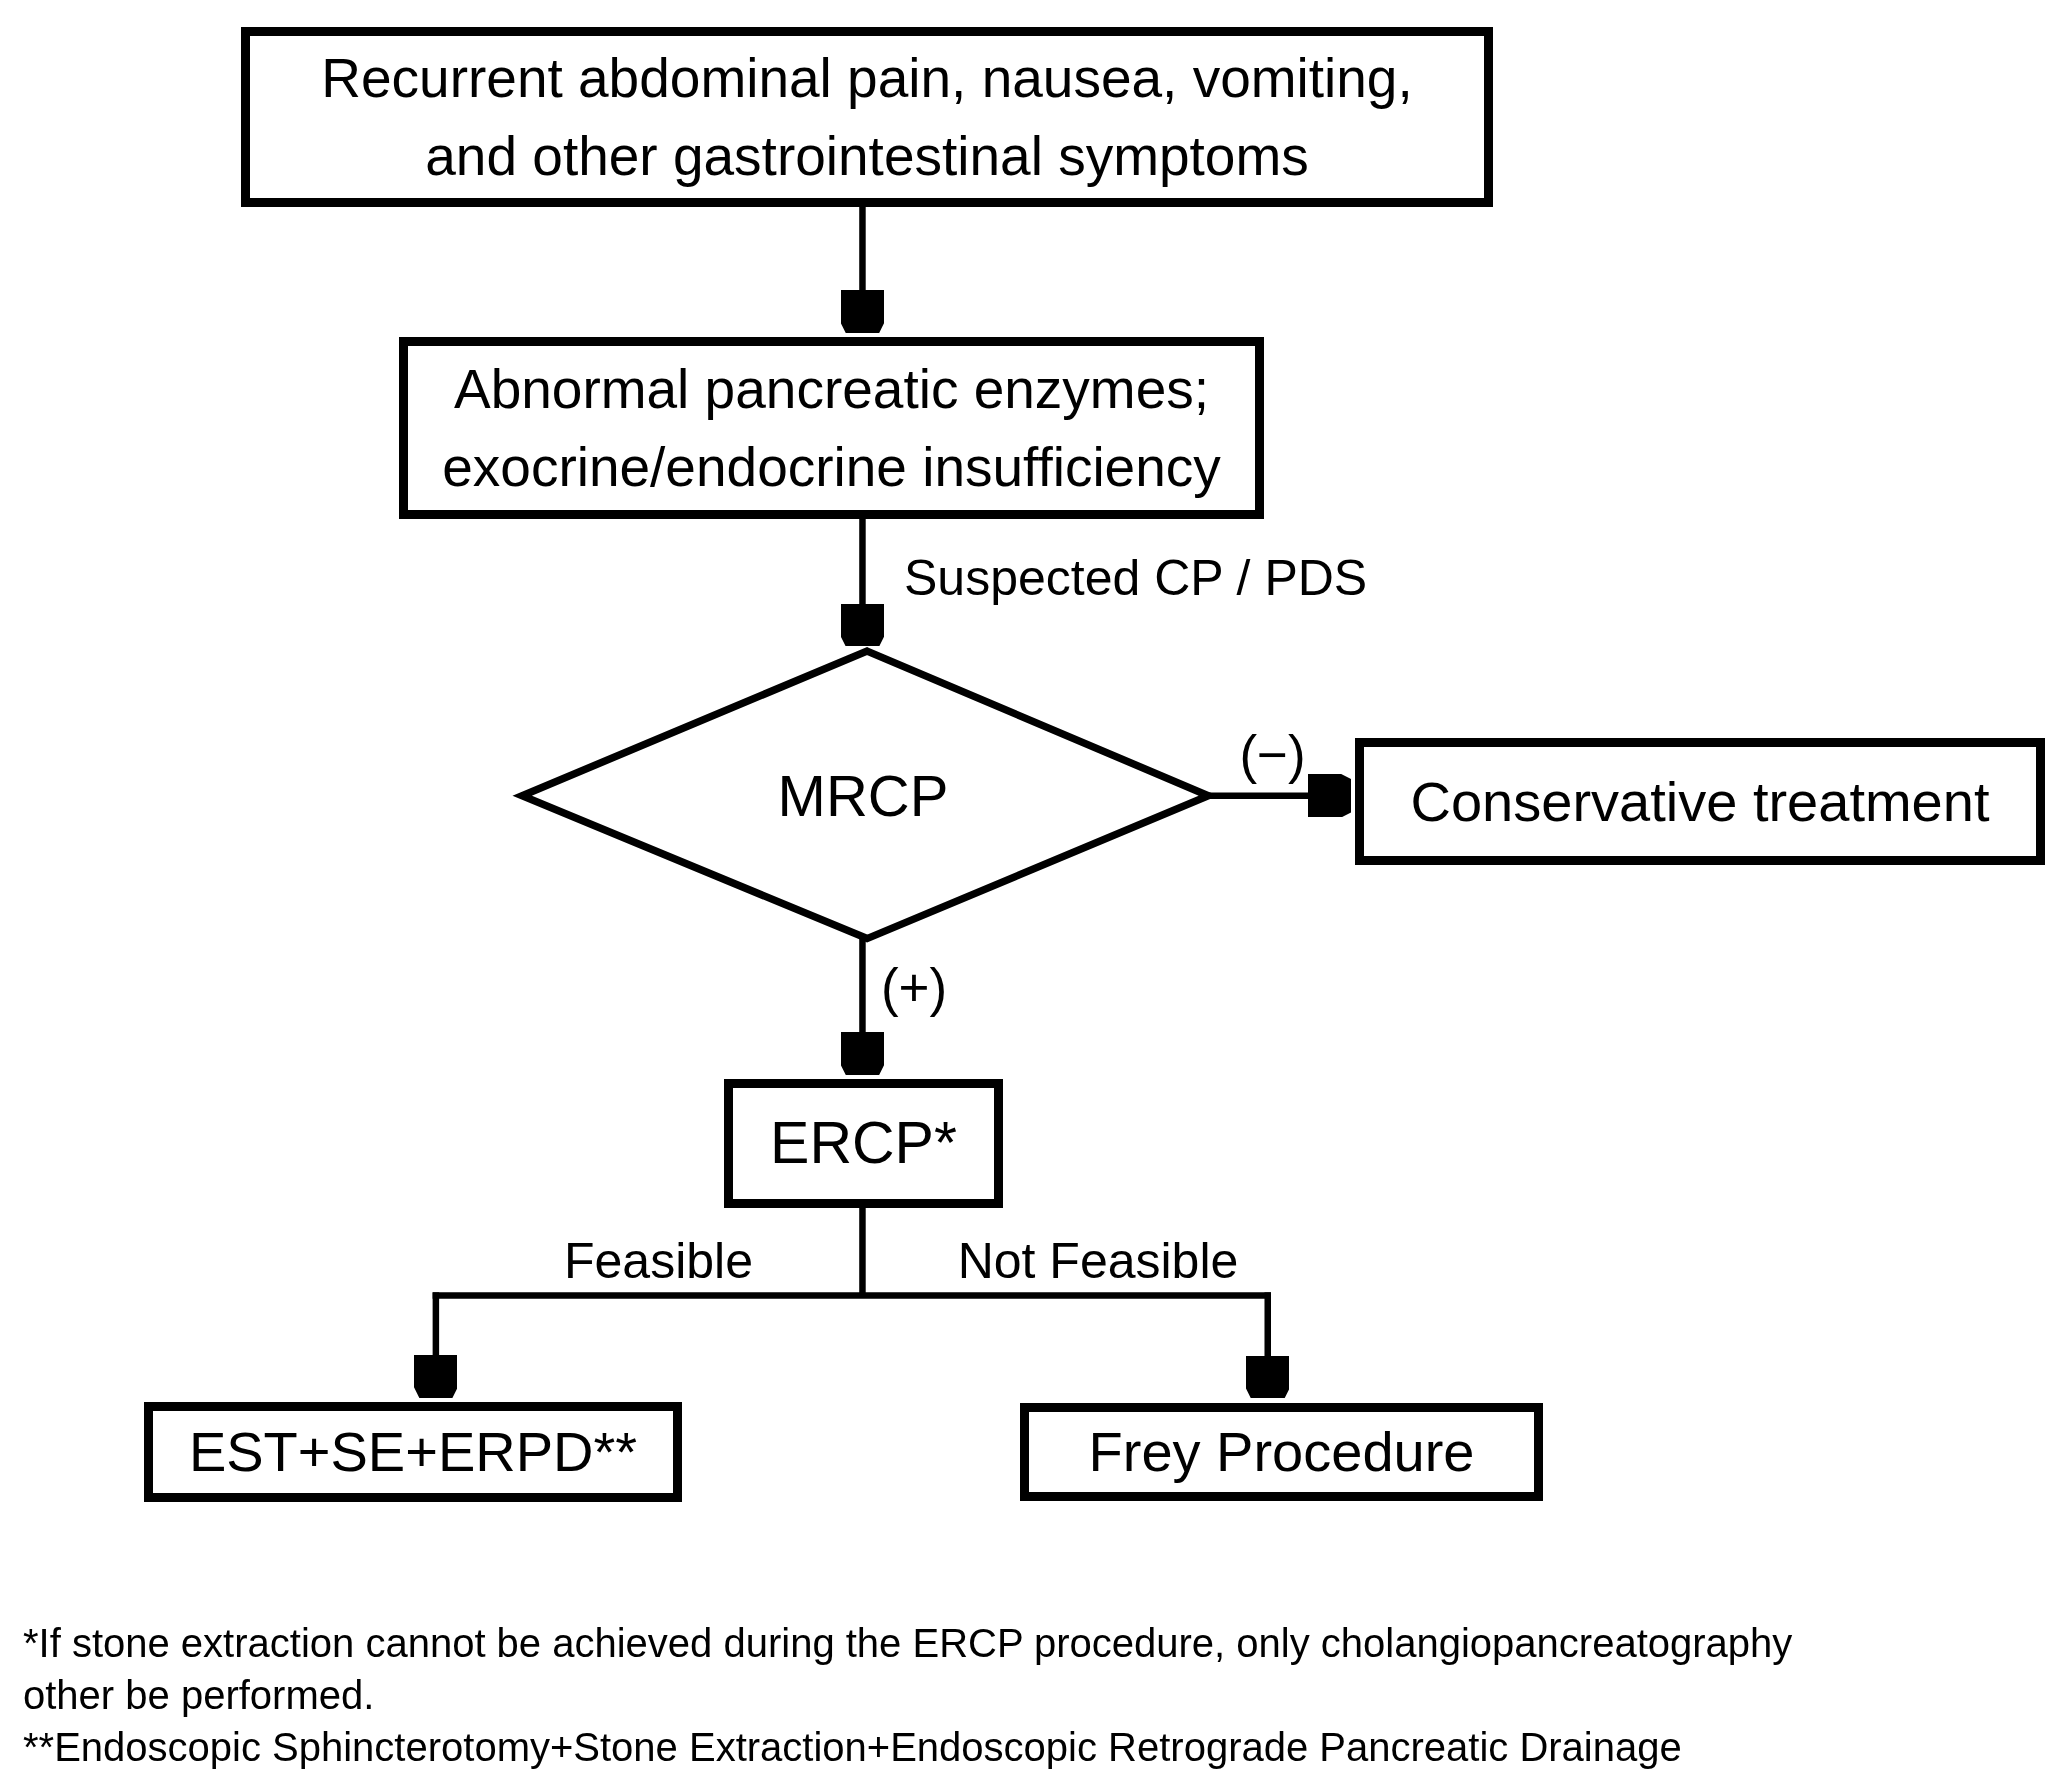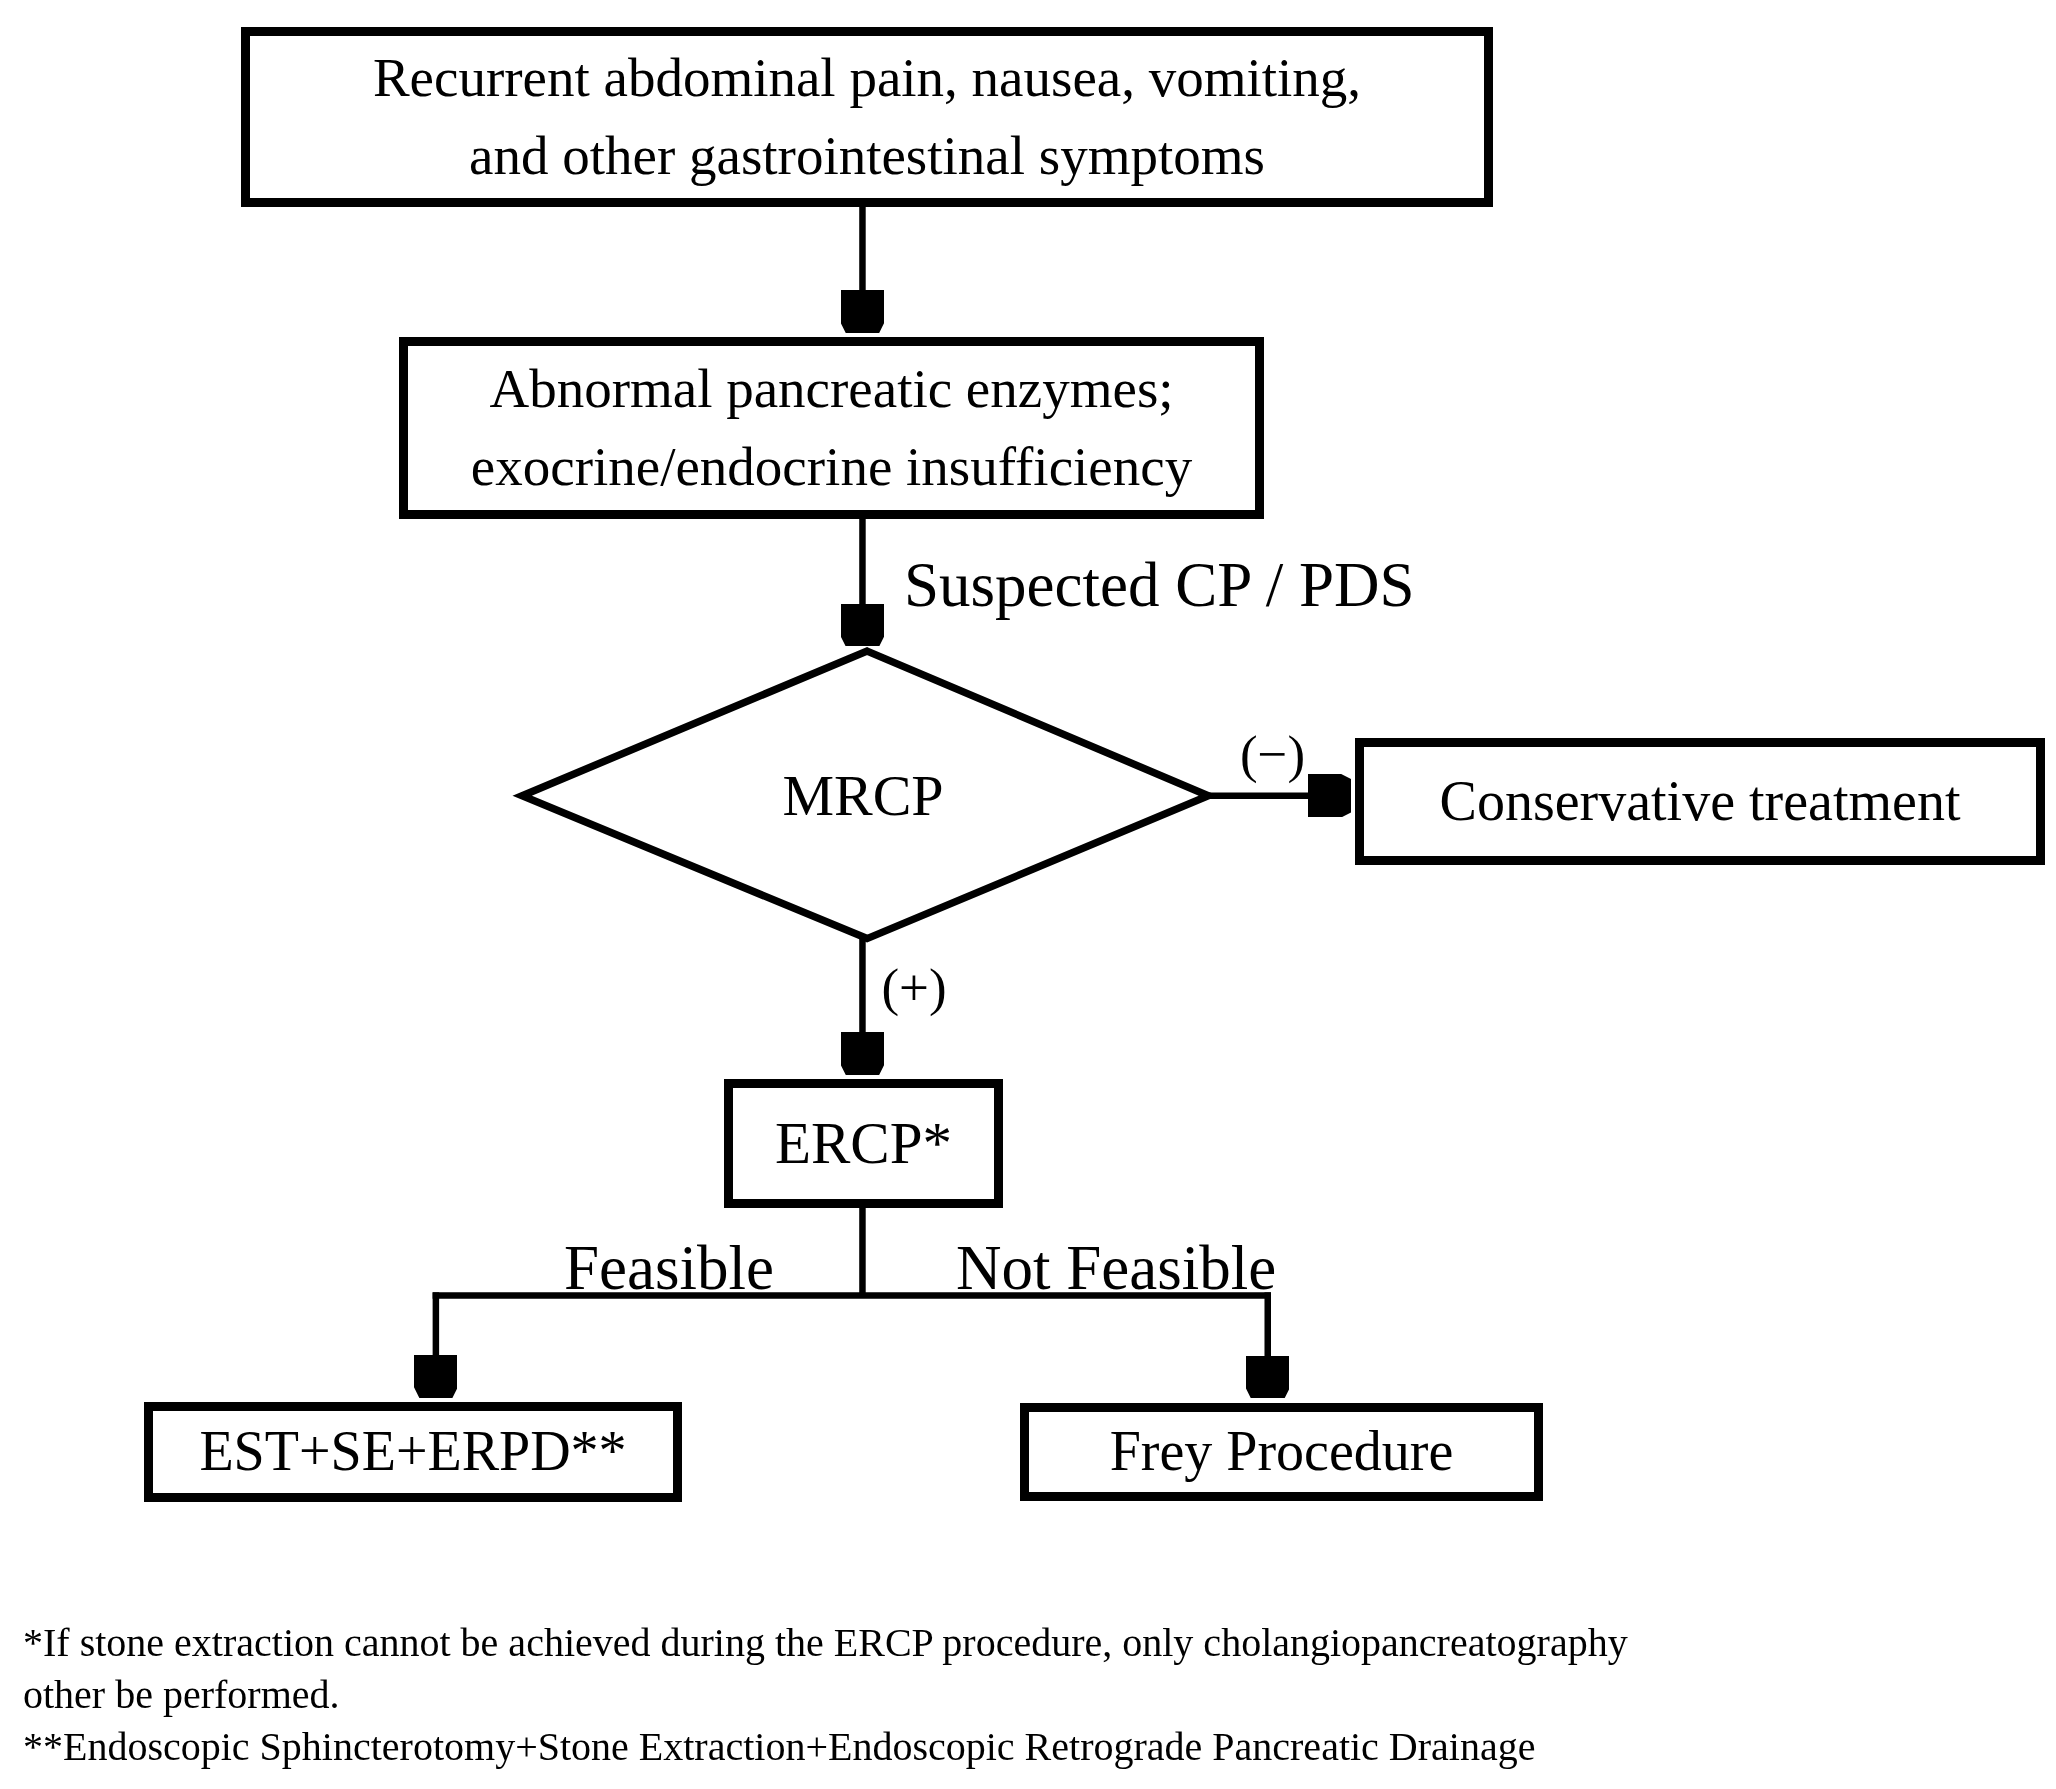--- a/index.html
+++ b/index.html
@@ -1,21 +1,21 @@
 <!DOCTYPE html>
 <html style="font-size:15px"><head>
 <meta charset="utf-8">
 <style>
   html,body{margin:0;padding:0;background:#ffffff;}
   .canvas{
     position:relative;
     width:2056px;height:1789px;
     background:#ffffff;
     color:#000;
-    font-family:Liberation Serif, serif;
+    font-family:Liberation Sans, sans-serif;
     overflow:hidden;
   }
   svg.connectors{position:absolute;left:0;top:0;width:2056px;height:1789px;}
   svg.connectors line, svg.connectors path{stroke:#000;stroke-width:7;fill:none;stroke-linecap:square;}
   svg.connectors polygon.diamond{stroke:#000;stroke-width:8;fill:#ffffff;}
 
   .node{
     position:absolute;box-sizing:border-box;
     border:9.3px solid #000;background:#ffffff;
     display:flex;flex-direction:column;align-items:center;justify-content:center;
@@ -25,21 +25,21 @@
   #n-enzymes{left:399px;top:337px;width:865px;height:182px;}
   #n-conservative{left:1355px;top:738px;width:690px;height:127px;font-size:56px;}
   #n-ercp{left:724px;top:1079px;width:279px;height:129px;font-size:59px;}
   #n-est{left:144px;top:1402px;width:538px;height:100px;font-size:56px;}
   #n-frey{left:1020px;top:1403px;width:523px;height:98px;font-size:56px;}
 
   .diamond-label{
     position:absolute;left:724px;top:762px;width:278px;
     text-align:center;font-size:58px;white-space:nowrap;
   }
-  .edge-label{position:absolute;font-size:63px;white-space:nowrap;}
+  .edge-label{position:absolute;font-size:50px;white-space:nowrap;}
   #l-suspected{left:904px;top:549px;}
   #l-negative{left:1226px;top:724px;width:93px;text-align:center;font-size:53px;}
   #l-positive{left:870px;top:957px;width:88px;text-align:center;font-size:53px;}
   #l-feasible{left:564px;top:1232px;width:186px;}
   #l-notfeasible{left:956px;top:1232px;width:284px;text-align:center;}
 
   .footnotes{
     position:absolute;left:23px;top:1617px;width:1883px;
     font-size:40px;line-height:52px;text-align:left;
   }

